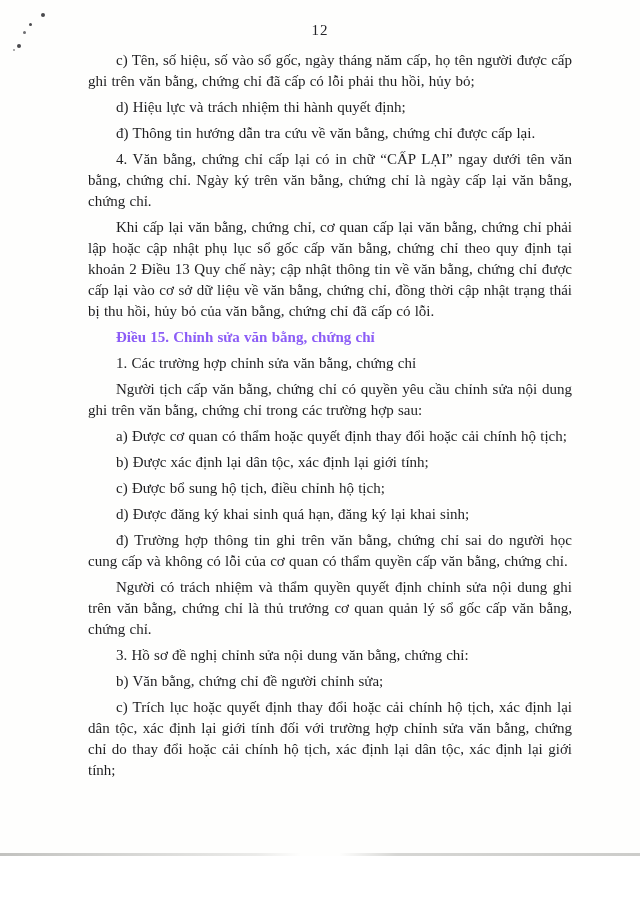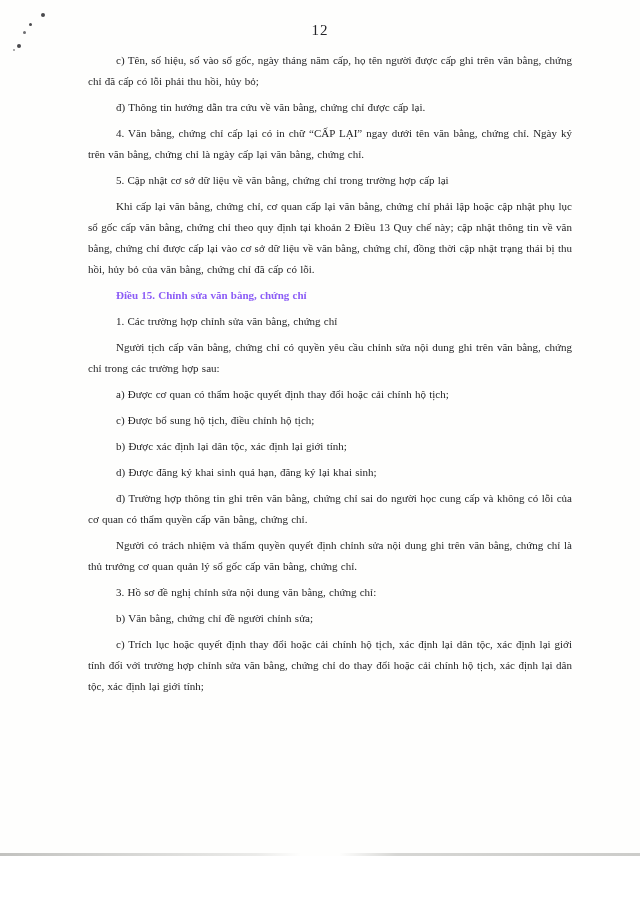--- a/index.html
+++ b/index.html
@@ -32,21 +32,21 @@
     letter-spacing: 1px;
     color: #242428;
   }
   .doc-body {
     position: absolute;
     top: 50px;
     left: 88px;
     width: 484px;
   }
   .doc-body p {
-    font-size: 11px;
+    font-size: 15px;
     line-height: 21px;
     text-align: justify;
     text-indent: 28px;
     margin-bottom: 5px;
     color: #1e1e20;
     word-spacing: 0.5px;
   }
   .doc-body p.bold {
     font-weight: bold;
     color: #8b5cf6;
@@ -77,30 +77,30 @@
     <span class="speck" style="left:23px; top:31px; width:3px; height:3px; opacity:.8;"></span>
     <span class="speck" style="left:17px; top:44px; width:4px; height:4px;"></span>
     <span class="speck" style="left:13px; top:49px; width:2px; height:2px; opacity:.6;"></span>
   </div>
 
   <div class="page-number">12</div>
 
   <div class="doc-body" id="doc-body">
 
   <p>c) Tên, số hiệu, số vào sổ gốc, ngày tháng năm cấp, họ tên người được cấp ghi trên văn bằng, chứng chỉ đã cấp có lỗi phải thu hồi, hủy bỏ;</p>
+      <p>d) Hiệu lực và trách nhiệm thi hành quyết định;</p>
       <p>đ) Thông tin hướng dẫn tra cứu về văn bằng, chứng chỉ được cấp lại.</p>
       <p>4. Văn bằng, chứng chỉ cấp lại có in chữ “CẤP LẠI” ngay dưới tên văn bằng, chứng chỉ. Ngày ký trên văn bằng, chứng chỉ là ngày cấp lại văn bằng, chứng chỉ.</p>
-      <p>5. Cập nhật cơ sở dữ liệu về văn bằng, chứng chỉ trong trường hợp cấp lại</p>
       <p>Khi cấp lại văn bằng, chứng chỉ, cơ quan cấp lại văn bằng, chứng chỉ phải lập hoặc cập nhật phụ lục sổ gốc cấp văn bằng, chứng chỉ theo quy định tại khoản 2 Điều 13 Quy chế này; cập nhật thông tin về văn bằng, chứng chỉ được cấp lại vào cơ sở dữ liệu về văn bằng, chứng chỉ, đồng thời cập nhật trạng thái bị thu hồi, hủy bỏ của văn bằng, chứng chỉ đã cấp có lỗi.</p>
       <p class="bold">Điều 15. Chỉnh sửa văn bằng, chứng chỉ</p>
       <p>1. Các trường hợp chỉnh sửa văn bằng, chứng chỉ</p>
       <p>Người tịch cấp văn bằng, chứng chỉ có quyền yêu cầu chỉnh sửa nội dung ghi trên văn bằng, chứng chỉ trong các trường hợp sau:</p>
       <p>a) Được cơ quan có thẩm hoặc quyết định thay đổi hoặc cải chính hộ tịch;</p>
+      <p>b) Được xác định lại dân tộc, xác định lại giới tính;</p>
       <p>c) Được bổ sung hộ tịch, điều chỉnh hộ tịch;</p>
-      <p>b) Được xác định lại dân tộc, xác định lại giới tính;</p>
       <p>d) Được đăng ký khai sinh quá hạn, đăng ký lại khai sinh;</p>
       <p>đ) Trường hợp thông tin ghi trên văn bằng, chứng chỉ sai do người học cung cấp và không có lỗi của cơ quan có thẩm quyền cấp văn bằng, chứng chỉ.</p>
       <p>Người có trách nhiệm và thẩm quyền quyết định chỉnh sửa nội dung ghi trên văn bằng, chứng chỉ là thủ trưởng cơ quan quản lý sổ gốc cấp văn bằng, chứng chỉ.</p>
       <p>3. Hồ sơ đề nghị chỉnh sửa nội dung văn bằng, chứng chỉ:</p>
       <p>b) Văn bằng, chứng chỉ đề người chỉnh sửa;</p>
       <p>c) Trích lục hoặc quyết định thay đổi hoặc cải chính hộ tịch, xác định lại dân tộc, xác định lại giới tính đối với trường hợp chỉnh sửa văn bằng, chứng chỉ do thay đổi hoặc cải chính hộ tịch, xác định lại dân tộc, xác định lại giới tính;</p>
     </div>
 
   <div class="bottom-edge"></div>
 </div>

